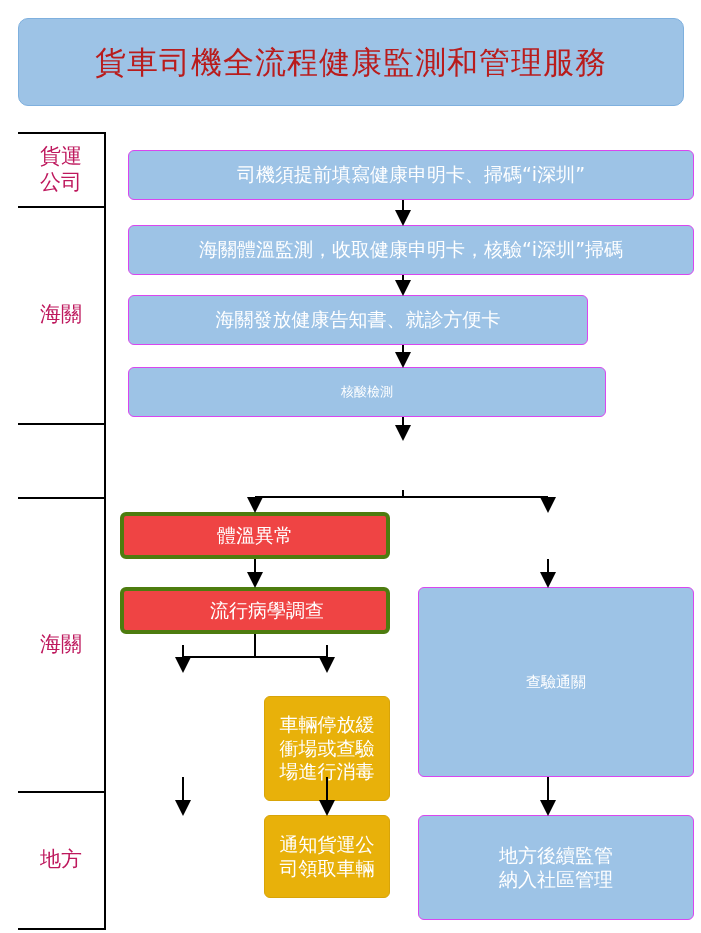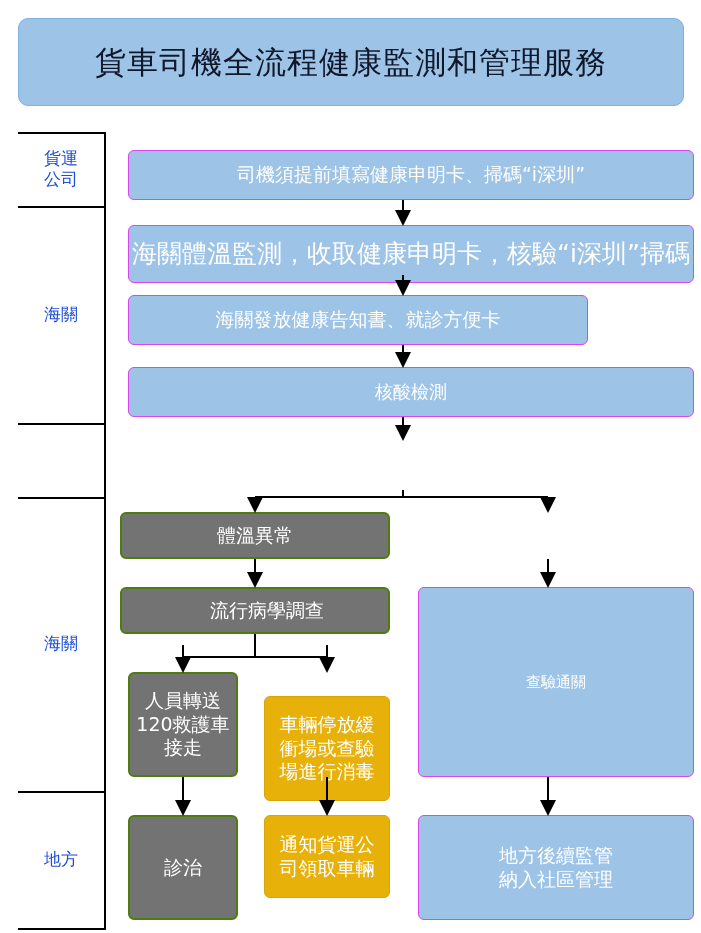--- a/index.html
+++ b/index.html
@@ -35,43 +35,43 @@
   .title-box {
     left: 18px;
     top: 18px;
     width: 666px;
     height: 88px;
     background: #9dc3e6;
     border: 1px solid #7fb0de;
     border-radius: 10px;
     font-size: 31px;
     letter-spacing: 1px;
-    color: #0f172a;
+    color: #b91c1c;
   }
   .blue {
     background: #9dc3e6;
     border: 1px solid #d946ef;
     margin-left: 8px;
   }
   .orange {
-    background: #737373;
-    border: 2px solid #4d7c0f;
+    background: #ef4444;
+    border: 4px solid #4d7c0f;
   }
   .gold {
     background: #e8b10a;
     border: 1px solid #d8a408;
   }
   .stage-label {
     position: absolute;
     display: flex;
     align-items: center;
     justify-content: center;
     text-align: center;
-    color: #1d4ed8;
-    font-size: 17px;
+    color: #be185d;
+    font-size: 21px;
     line-height: 1.25;
     white-space: pre-line;
   }
   .hline {
     position: absolute;
     background: #000000;
     height: 2px;
   }
   .vline {
     position: absolute;
@@ -98,43 +98,39 @@
   <div class="hline" style="left:18px; top:928px; width:88px;"></div>
 
   <div class="stage-label" style="left:18px; top:132px; width:86px; height:74px;">貨運
 公司</div>
   <div class="stage-label" style="left:18px; top:206px; width:86px; height:217px;">海關</div>
   <div class="stage-label" style="left:18px; top:497px; width:86px; height:294px;">海關</div>
   <div class="stage-label" style="left:18px; top:791px; width:86px; height:137px;">地方</div>
 
   <div class="box blue" style="left:120px; top:150px; width:566px; height:50px; font-size:19px;">司機須提前填寫健康申明卡、掃碼“i深圳”</div>
 
-  <div class="box blue" style="left:120px; top:225px; width:566px; height:58px; font-size:25px;">海關體溫監測，收取健康申明卡，核驗“i深圳”掃碼</div>
+  <div class="box blue" style="left:120px; top:225px; width:566px; height:50px; font-size:19px;">海關體溫監測，收取健康申明卡，核驗“i深圳”掃碼</div>
 
   <div class="box blue" style="left:120px; top:295px; width:460px; height:50px; font-size:19px;">海關發放健康告知書、就診方便卡</div>
 
-  <div class="box blue" style="left:120px; top:367px; width:566px; height:50px; font-size:18px;">核酸檢測</div>
+  <div class="box blue" style="left:120px; top:367px; width:478px; height:50px; font-size:13px;">核酸檢測</div>
 
 
   <div class="box orange" style="left:120px; top:512px; width:270px; height:47px; font-size:19px;">體溫異常</div>
 
 
   <div class="box orange" style="left:120px; top:587px; width:270px; height:47px; font-size:19px;padding-left:24px;">流行病學調查</div>
 
-  <div class="box orange" style="left:128px; top:672px; width:110px; height:105px; font-size:19px;">人員轉送
-120救護車
-接走</div>
 
   <div class="box gold" style="left:264px; top:672px; width:126px; height:105px; font-size:19px;margin-top:24px;">車輛停放緩
 衝場或查驗
 場進行消毒</div>
 
   <div class="box blue" style="left:410px; top:587px; width:276px; height:190px; font-size:15px;">查驗通關</div>
 
-  <div class="box orange" style="left:128px; top:815px; width:110px; height:105px; font-size:19px;">診治</div>
 
   <div class="box gold" style="left:264px; top:815px; width:126px; height:83px; font-size:19px;">通知貨運公
 司領取車輛</div>
 
   <div class="box blue" style="left:410px; top:815px; width:276px; height:105px; font-size:19px;">地方後續監管
 納入社區管理</div>
 
   <svg class="arrow" style="left:0; top:0; width:701px; height:933px;" viewBox="0 0 701 933">
     <defs>
       <marker id="ah" markerWidth="8" markerHeight="8" refX="4" refY="4" orient="auto">

